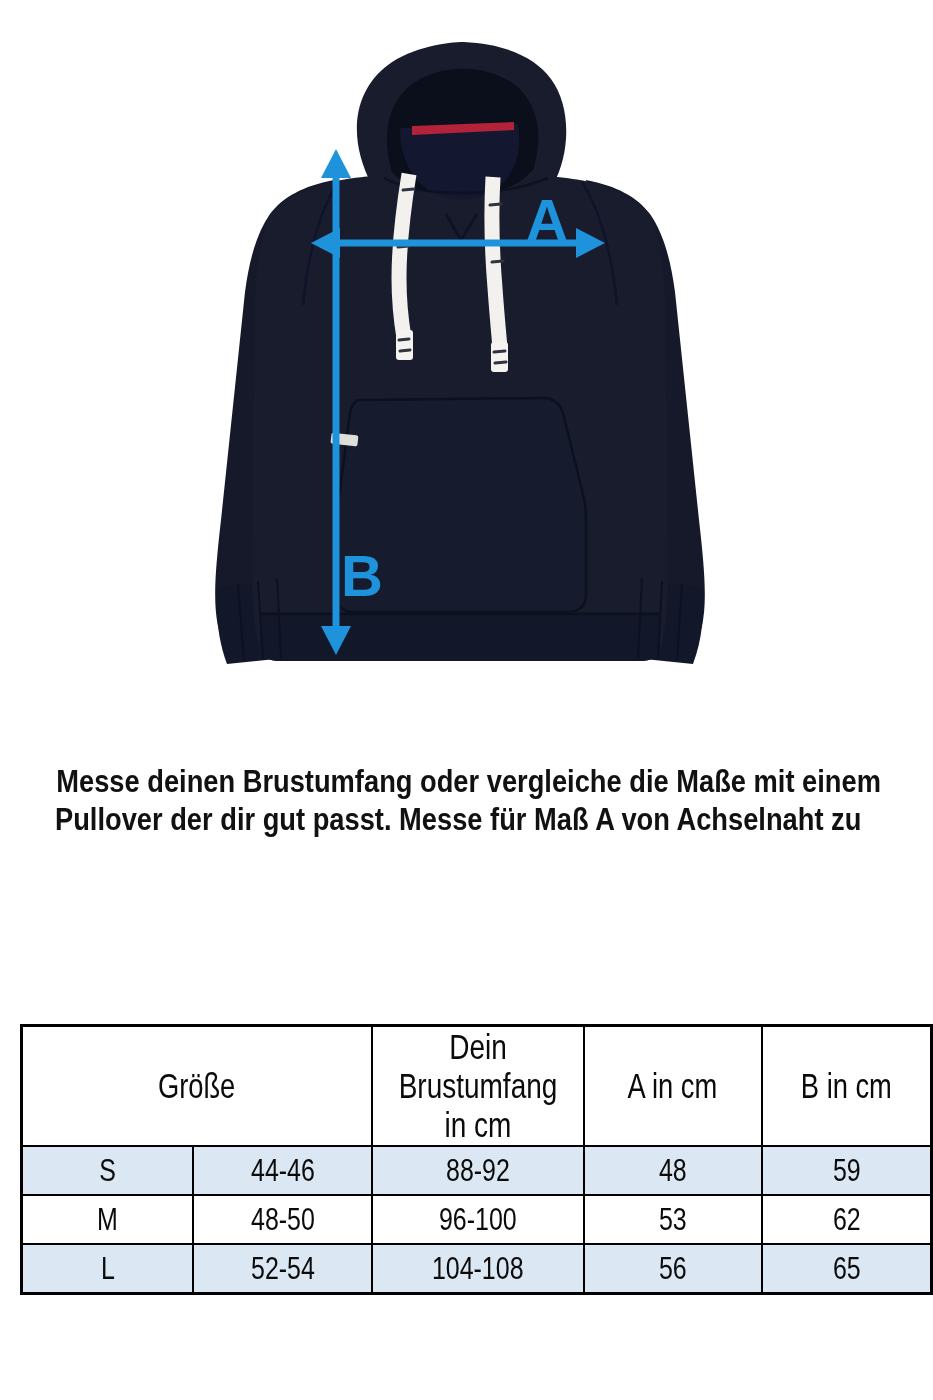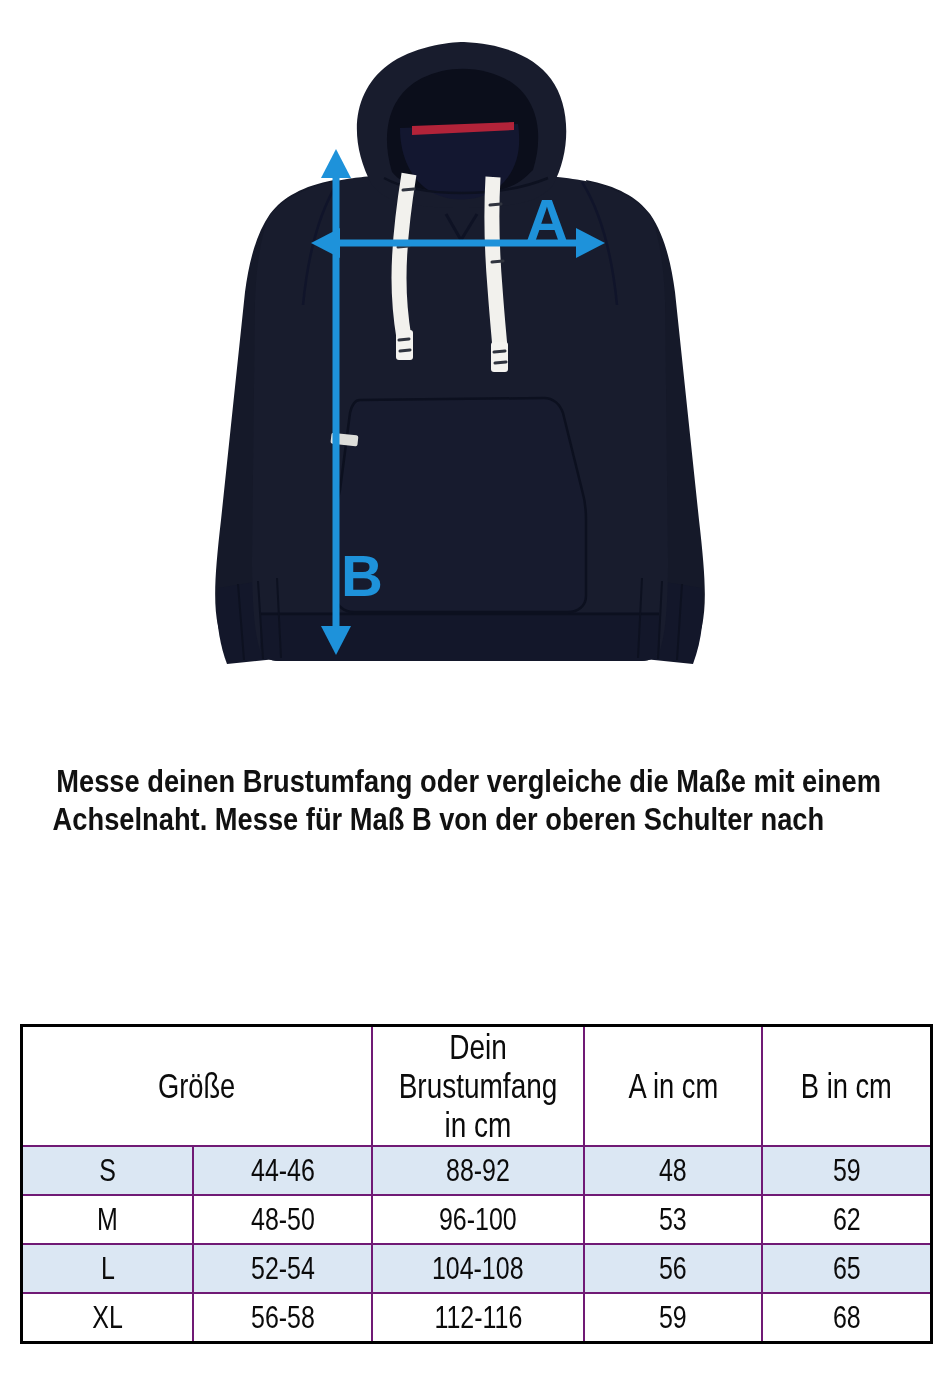--- a/index.html
+++ b/index.html
@@ -18,21 +18,21 @@
   .instructions .line{height:38px;}
   .instructions .line span{display:inline-block;white-space:nowrap;transform:scaleX(0.88);}
 
   
   table.size-table{
     position:absolute;left:20px;top:1024px;
     border-collapse:collapse;table-layout:fixed;
     border:3px solid #000000;
   }
   .size-table th,.size-table td{
-    border:2px solid #701a75;padding:0;text-align:center;vertical-align:middle;
+    border:2px solid #000000;padding:0;text-align:center;vertical-align:middle;
     font-weight:normal;color:#0b0b0b;overflow:visible;
   }
   .size-table thead th{height:96px;font-size:35px;background:#ffffff;}
   .size-table tbody td{height:47px;font-size:32px;}
   .size-table tbody tr.alt td{background:#dbe7f3;}
   .cn{display:inline-block;white-space:nowrap;transform:scaleX(0.78);}
   .cn-wrap{display:inline-block;width:210px;white-space:normal;line-height:1.12;transform:scaleX(0.8);}
 </style>
 </head>
 <body>
@@ -115,21 +115,21 @@
           <polygon points="336,655 321,626 351,626"></polygon>
           <text x="547" y="240" font-size="58" font-weight="bold" text-anchor="middle" font-family="Liberation Sans, DejaVu Sans, sans-serif">A</text>
           <text x="362" y="596" font-size="58" font-weight="bold" text-anchor="middle" font-family="Liberation Sans, DejaVu Sans, sans-serif">B</text>
         </g>
       </g>
     </svg>
   </div>
 
   <div class="instructions">
     <div class="line"><span>Messe deinen Brustumfang oder vergleiche die Maße mit einem</span></div>
-    <div class="line"><span>Achselnaht. Messe für Maß B von der oberen Schulter nach</span></div>
+    <div class="line"><span>Pullover der dir gut passt. Messe für Maß A von Achselnaht zu</span></div>
   </div>
 
   <table class="size-table">
     <colgroup>
       <col style="width:175px">
         <col style="width:181px">
         <col style="width:178px">
         <col style="width:179px">
         <col style="width:171px">
     </colgroup>
@@ -156,23 +156,16 @@
         <td><span class="cn">53</span></td>
         <td><span class="cn">62</span></td>
       </tr>
       <tr class="alt">
         <td><span class="cn">L</span></td>
         <td><span class="cn">52-54</span></td>
         <td><span class="cn">104-108</span></td>
         <td><span class="cn">56</span></td>
         <td><span class="cn">65</span></td>
       </tr>
-      <tr>
-        <td><span class="cn">XL</span></td>
-        <td><span class="cn">56-58</span></td>
-        <td><span class="cn">112-116</span></td>
-        <td><span class="cn">59</span></td>
-        <td><span class="cn">68</span></td>
-      </tr>
     </tbody>
   </table>
 
 </div>
 
 </body></html>

